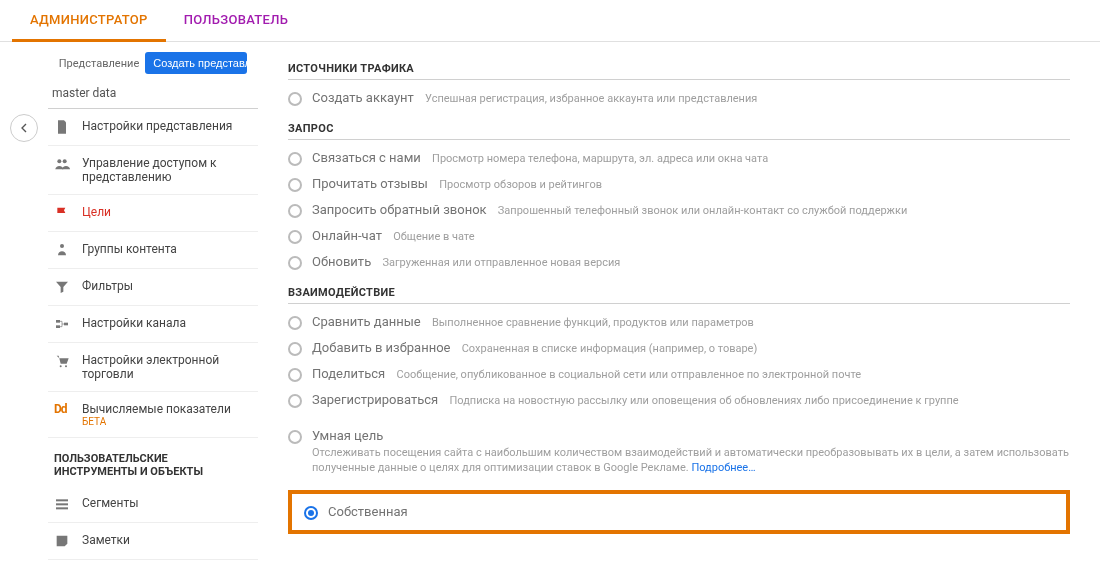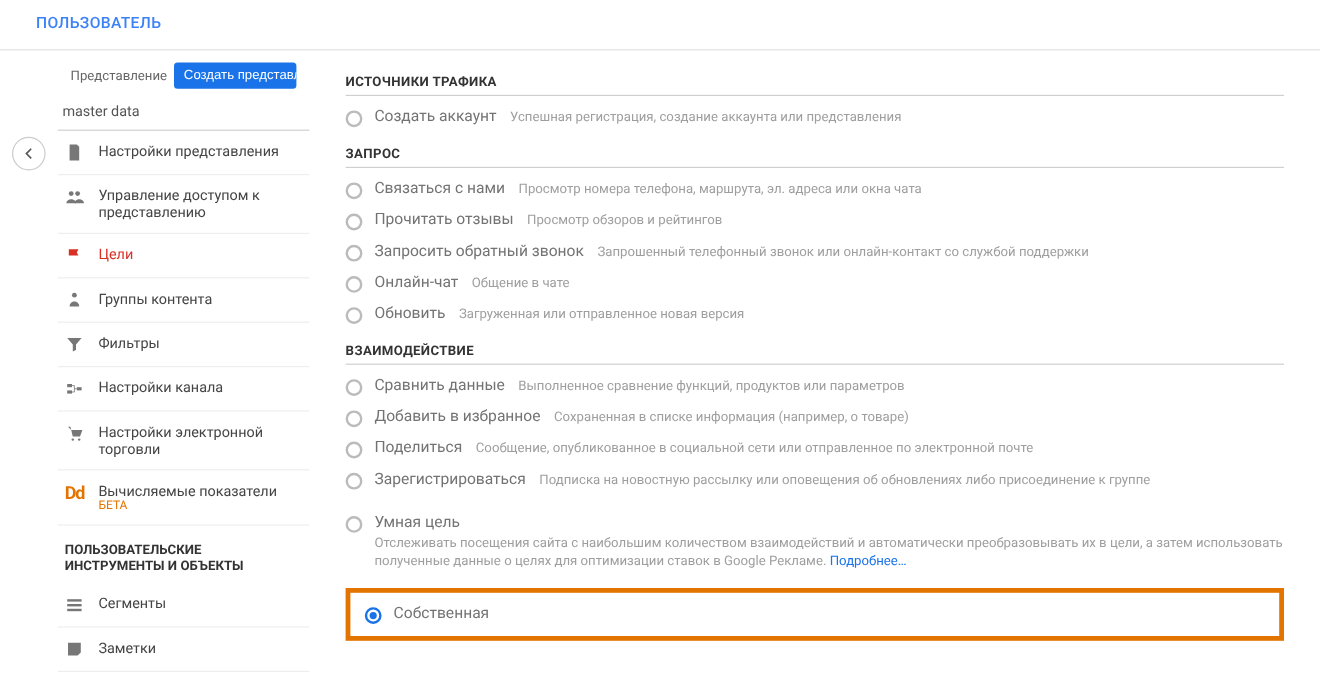--- a/index.html
+++ b/index.html
@@ -16,21 +16,21 @@
     display: flex;
     border-bottom: 1px solid #e0e0e0;
     padding-left: 12px;
     height: 42px;
     align-items: center;
   }
   .tab {
     padding: 12px 18px;
     font-size: 13px;
     font-weight: 500;
-    color: #3b82f6;
+    color: #a21caf;
     letter-spacing: 0.3px;
     cursor: pointer;
     border-bottom: 3px solid transparent;
   }
   .tab.active {
     color: #e37400;
     border-bottom: 3px solid #e37400;
   }
   .main {
     display: flex;
@@ -173,26 +173,27 @@
     margin-left: 0;
     margin-top: 2px;
     line-height: 1.4;
   }
   a.more { color: #1a73e8; font-size: 11px; text-decoration: none; }
   .highlight {
     border: 4px solid #e37400;
     padding: 10px 12px;
     margin: 8px 0;
   }
-  .ic.dd { font-size: 15px; font-weight: 700; color: #e37400; letter-spacing: -1px; }
+  .ic.dd { font-size: 12px; font-weight: 700; color: #e37400; letter-spacing: -1px; }
 </style>
 </head>
 <body>
 
 <div class="tabs">
+  <div class="tab active">АДМИНИСТРАТОР</div>
   <div class="tab">ПОЛЬЗОВАТЕЛЬ</div>
 </div>
 
 <div class="main">
   <div class="backcol">
     <div class="back-btn">
       <svg viewBox="0 0 24 24" width="16" height="16" fill="none" stroke="currentColor" stroke-width="2">
           <path d="M15 6l-6 6 6 6"></path>
         </svg>
     </div>
@@ -286,21 +287,21 @@
     </div>
   </div>
 
   <div class="content">
 
     <div class="group-title">ИСТОЧНИКИ ТРАФИКА</div>
     <div class="opt">
       <div class="radio"></div>
       <div class="opt-body">
         <span class="opt-label">Создать аккаунт</span>
-        <span class="opt-desc">Успешная регистрация, создание аккаунта или представления</span>
+        <span class="opt-desc">Успешная регистрация, избранное аккаунта или представления</span>
       </div>
     </div>
 
     <div class="group-title">ЗАПРОС</div>
     <div class="opt">
       <div class="radio"></div>
       <div class="opt-body">
         <span class="opt-label">Связаться с нами</span>
         <span class="opt-desc">Просмотр номера телефона, маршрута, эл. адреса или окна чата</span>
       </div>

